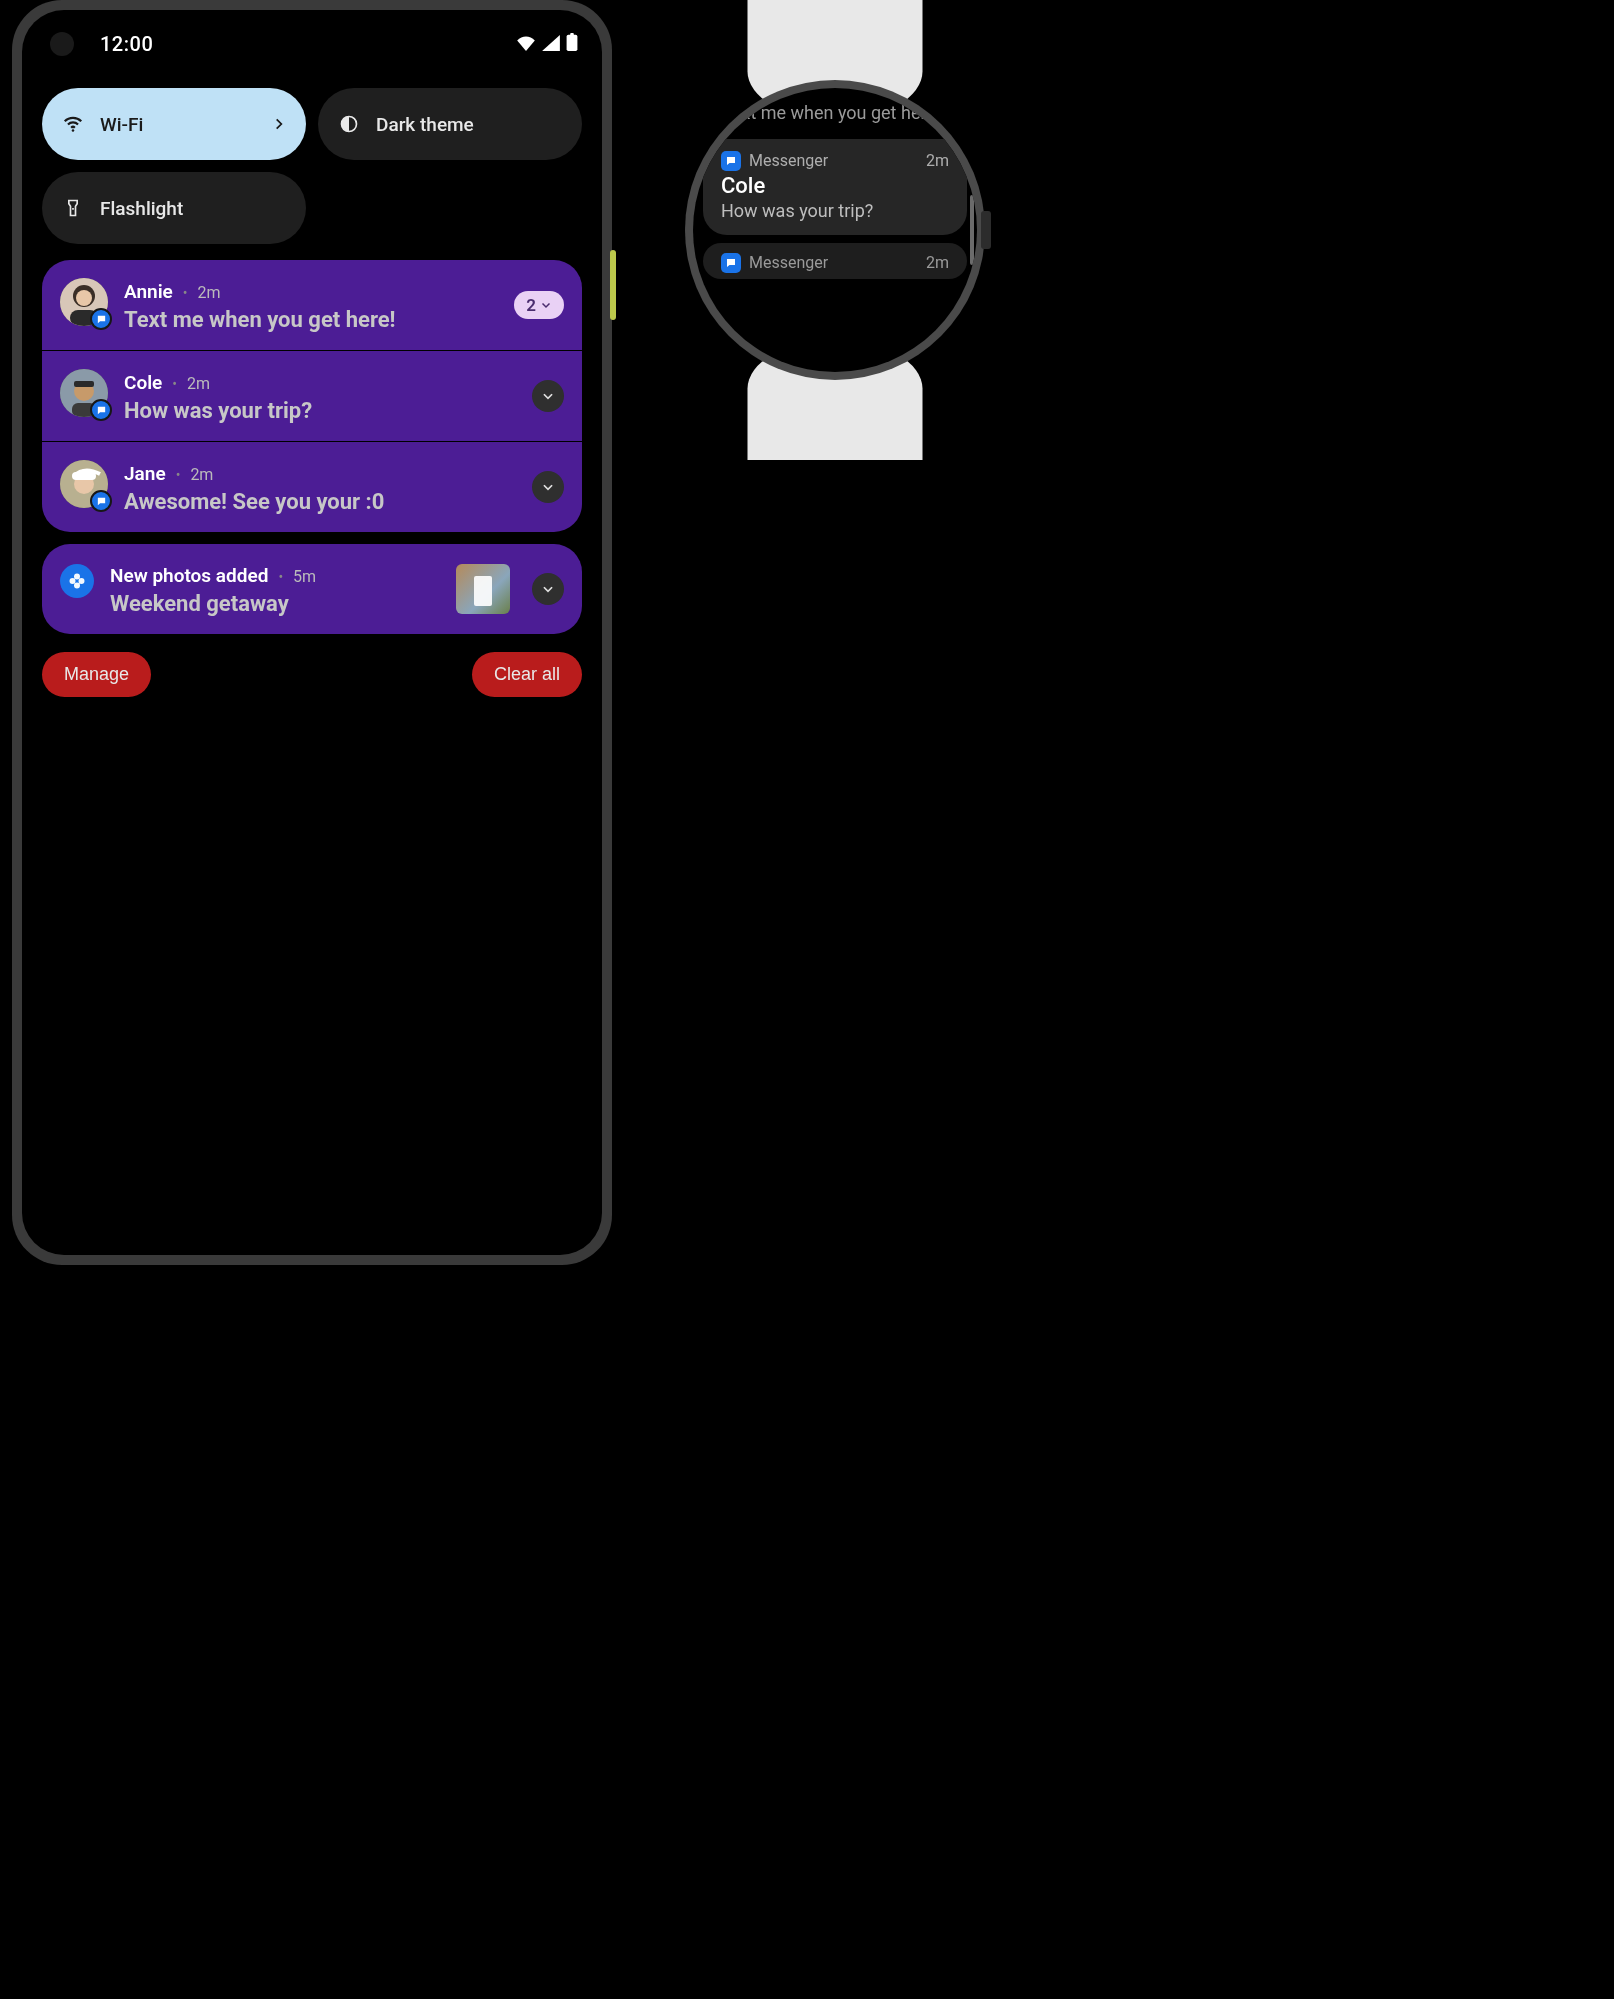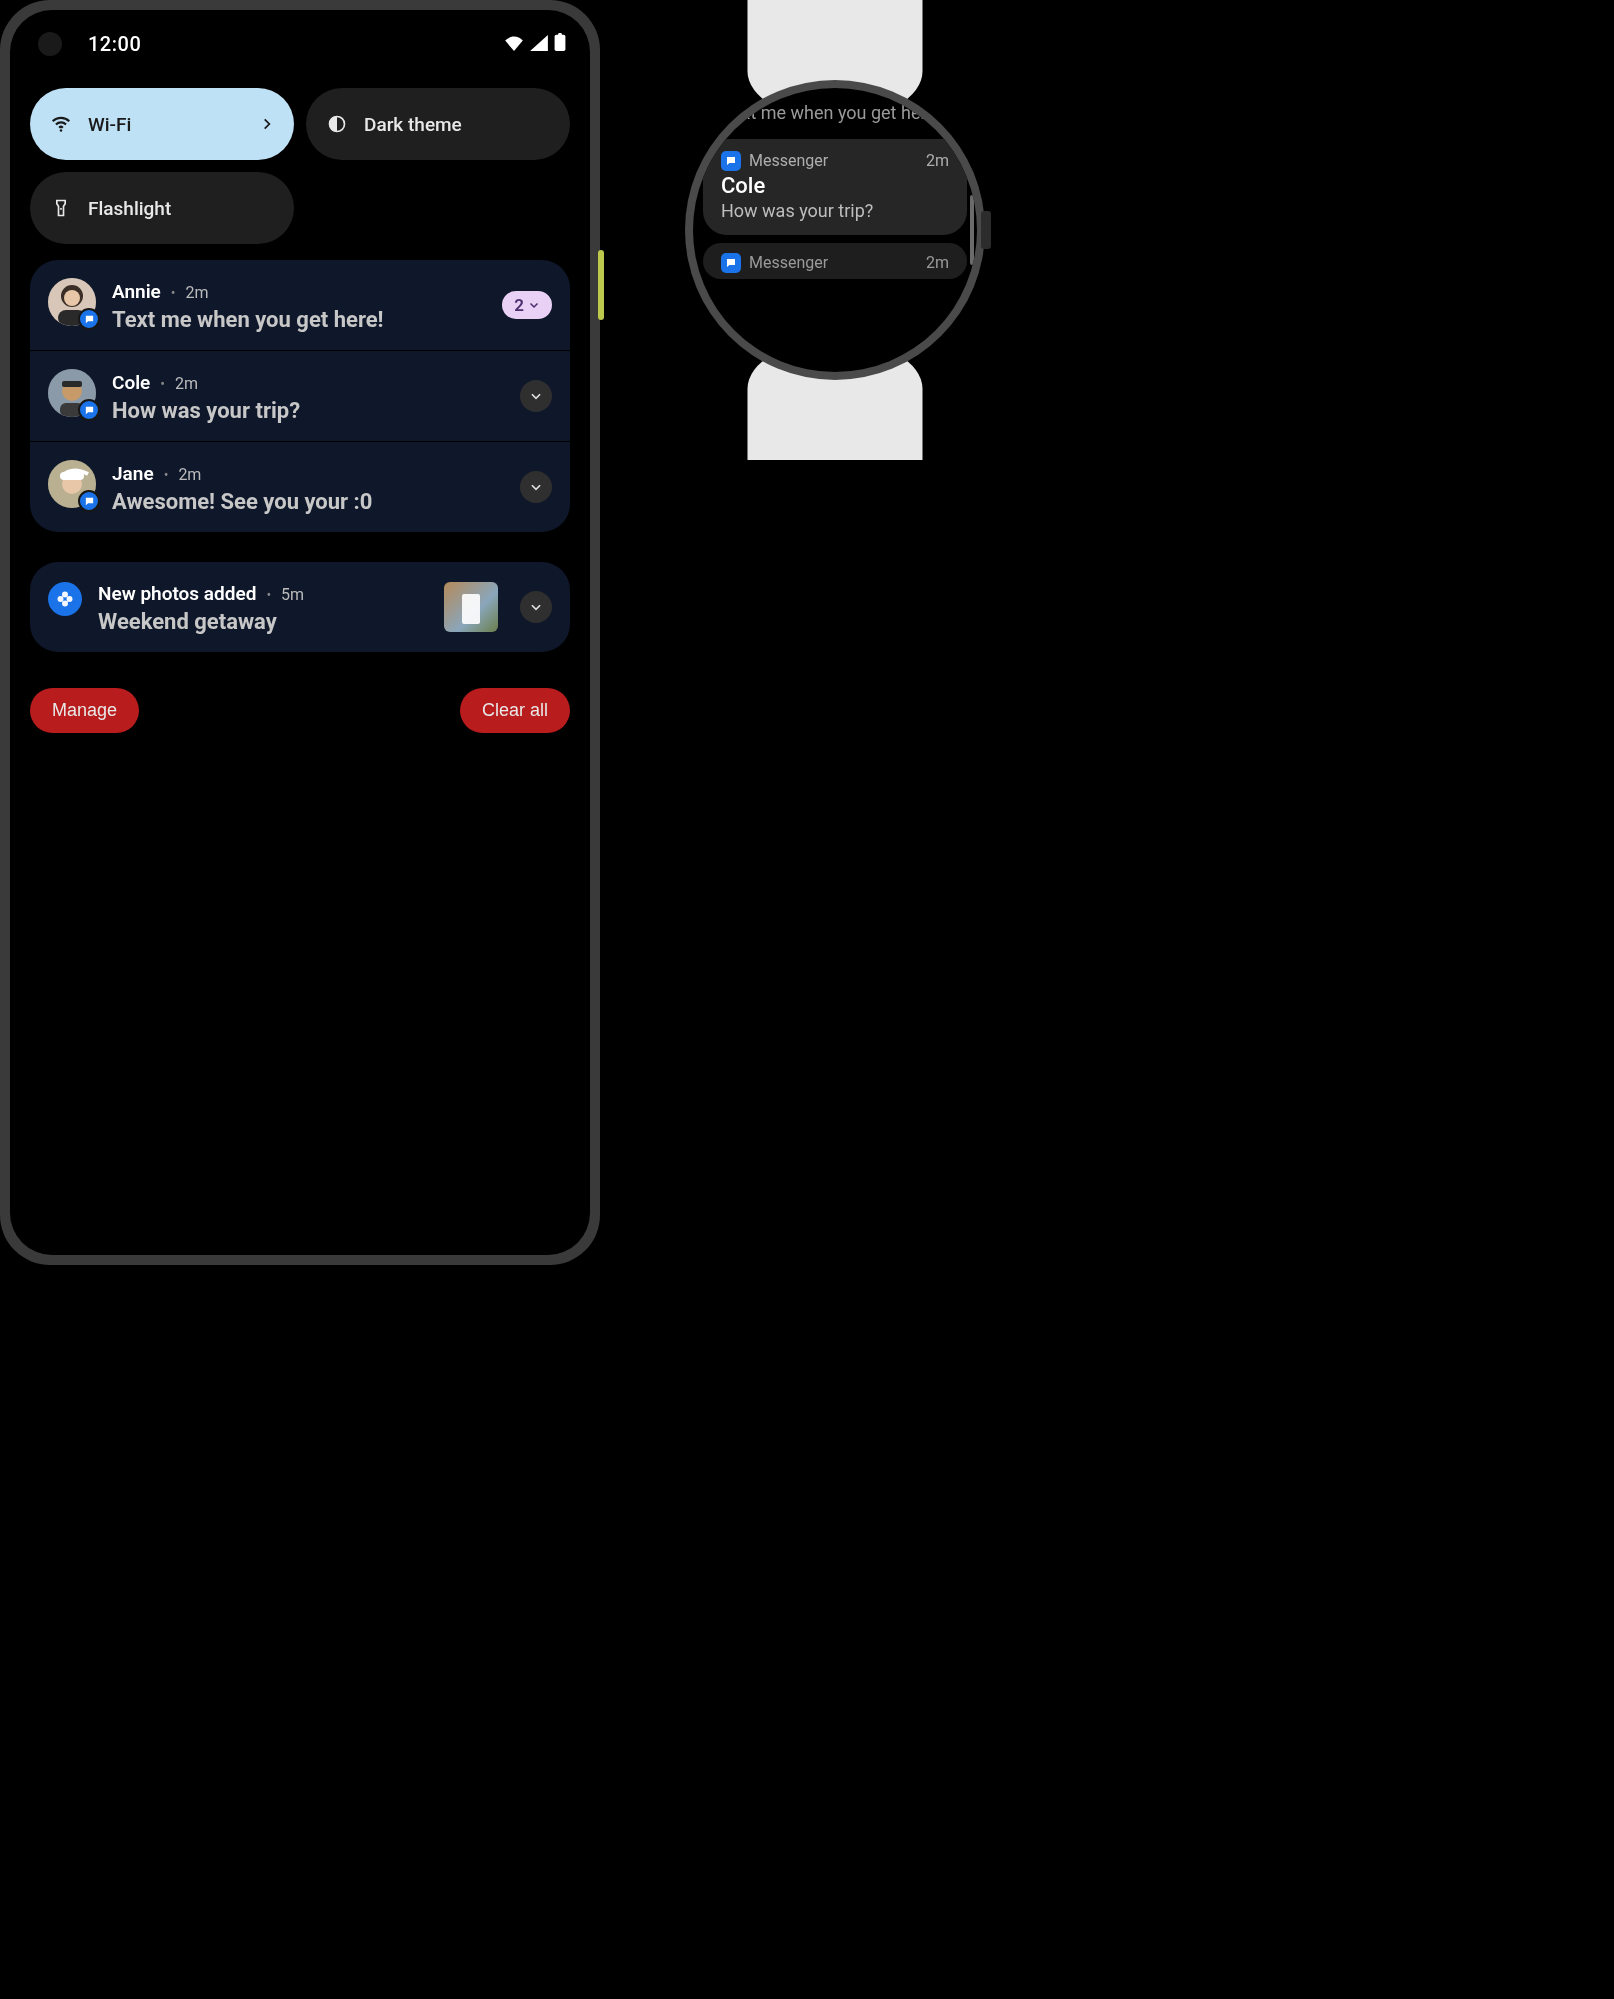--- a/index.html
+++ b/index.html
@@ -7,21 +7,21 @@
     background: #000;
     font-family: -apple-system, BlinkMacSystemFont, "Segoe UI", Roboto, sans-serif;
     width: 1614px;
     height: 1999px;
     position: relative;
   }
 
   
   .phone-frame {
     position: absolute;
-    left: 0;
+    left: 12px;
     top: 0;
     width: 600px;
     height: 1265px;
     border-radius: 50px;
     background: #3a3a3a;
     padding: 10px;
   }
   .phone-button {
     position: absolute;
     right: -4px;
@@ -82,24 +82,24 @@
     position: relative;
   }
   .qs-tile.active { background: #bfe1f6; color: #1a1a1a; }
   .qs-tile.inactive { background: #1f1f1f; color: #e8e8e8; }
   .qs-icon { width: 22px; height: 22px; flex-shrink: 0; display:flex; align-items:center; justify-content:center; }
   .qs-chevron { margin-left: auto; }
 
   
   .shade { padding: 0 20px; }
   .notif-group {
-    background: #0f172a;
+    background: #4c1d95;
     border-radius: 28px;
     overflow: hidden;
-    margin-bottom: 30px;
+    margin-bottom: 12px;
   }
   .notif {
     display: flex;
     align-items: flex-start;
     padding: 18px 18px;
     gap: 16px;
     border-top: 1px solid #000;
     cursor: pointer;
   }
   .notif:first-child { border-top: none; }

